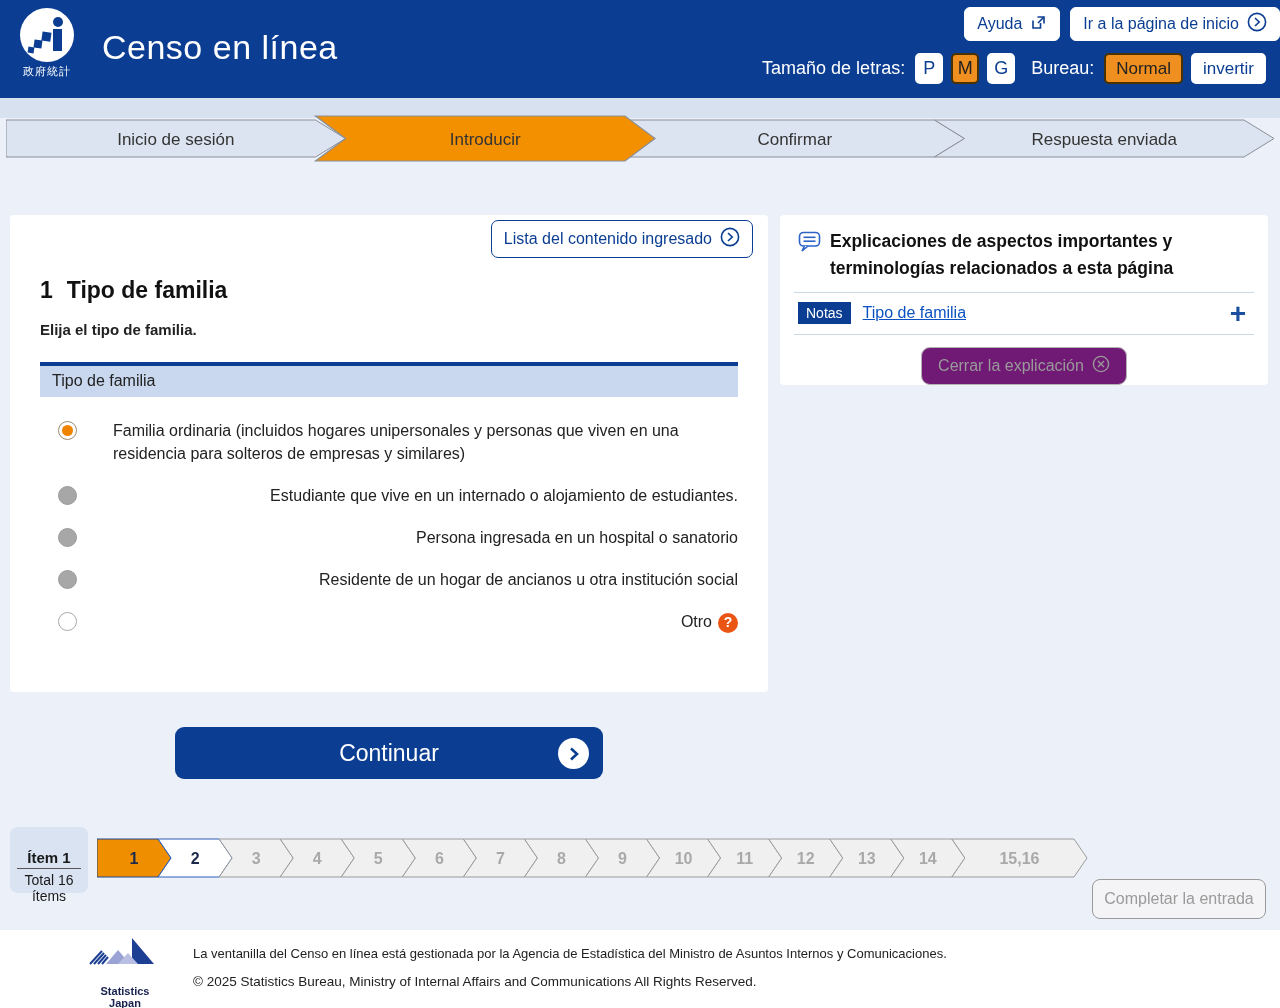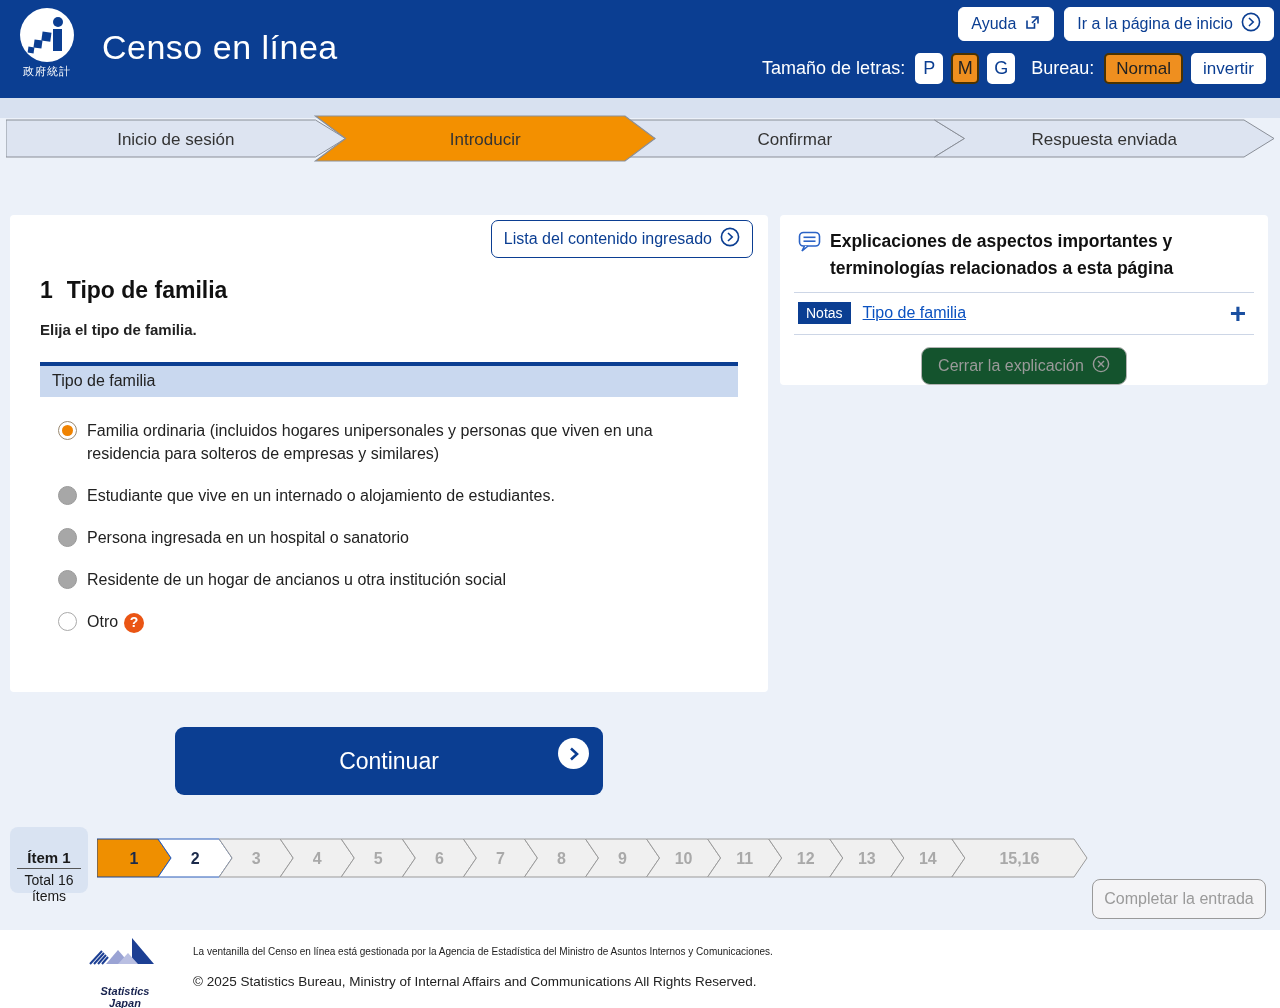--- a/index.html
+++ b/index.html
@@ -11,21 +11,21 @@
     overflow: hidden;
     color: #222;
   }
   
   .header { position:absolute; left:0; top:0; width:1280px; height:98px; background:#0b3e92; }
   .band   { position:absolute; left:0; top:98px; width:1280px; height:20px; background:#d8e1f0; }
   .logo-wrap { position:absolute; left:16px; top:8px; width:62px; text-align:center; }
   .logo-circle { width:54px; height:54px; background:#fff; border-radius:50%; margin:0 auto; position:relative; }
   .logo-caption { color:#fff; font-size:11px; margin-top:2px; letter-spacing:1px; }
   .app-title { position:absolute; left:102px; top:28px; color:#fff; font-size:34px; font-weight:400; letter-spacing:0.5px; }
-  .hdr-row1 { position:absolute; right:6px; top:7px; display:flex; gap:10px; }
+  .hdr-row1 { position:absolute; right:0; top:7px; display:flex; gap:10px; }
   .hdr-btn { background:#fff; color:#0b3e92; border:1px solid #fff; border-radius:6px; font-size:16px;
              padding:4px 12px; display:flex; align-items:center; gap:8px; cursor:pointer; font-family:inherit; }
   .hdr-row2 { position:absolute; right:14px; top:53px; display:flex; align-items:center; gap:8px; }
   .hdr-label { color:#fff; font-size:18px; margin-right:2px; }
   .size-btn { width:28px; height:31px; border-radius:5px; border:2px solid #fff; background:#fff; color:#0b3e92;
               font-size:18px; font-family:inherit; cursor:pointer; }
   .size-btn.selected { background:#ef8f1f; border-color:#4a3200; color:#222; }
   .color-btn { height:31px; border-radius:5px; border:2px solid #fff; background:#fff; color:#0b3e92;
                font-size:17px; padding:0 10px; font-family:inherit; cursor:pointer; }
   .color-btn.selected { background:#ef8f1f; border-color:#4a3200; color:#222; }
@@ -35,60 +35,60 @@
   .main-card { position:absolute; left:10px; top:215px; width:758px; height:477px; background:#fff; border-radius:4px; }
   .list-btn { position:absolute; top:5px; right:15px; border:1px solid #0b3e92; color:#0b3e92; background:#fff;
               border-radius:7px; font-size:16px; padding:6px 12px; display:flex; align-items:center; gap:8px;
               font-family:inherit; cursor:pointer; }
   .q-title { position:absolute; left:30px; top:62px; font-size:23px; font-weight:bold; color:#111; }
   .q-title .qnum { margin-right:14px; }
   .q-instr { position:absolute; left:30px; top:106px; font-size:15px;font-weight:bold; }
   .section-hd { position:absolute; left:30px; top:147px; width:698px; background:#c9d8ef; border-top:4px solid #0b3e92;
                 font-size:16px; padding:6px 12px 7px; }
   .options { position:absolute; left:48px; top:204px; width:680px; }
-  .opt-row { display:flex; gap:10px; margin-bottom:19px; align-items:flex-start; font-size:16px; line-height:23px; }
+  .opt-row { display:flex; gap:10px; margin-bottom:19px; align-items:flex-start; font-size:16px; line-height:23px;justify-content:space-between; }
   .radio { flex:0 0 auto; width:19px; height:19px; border-radius:50%; margin-top:2px; position:relative; }
   .radio.selected { background:#fff; border:1px solid #9a8a72; }
   .radio.selected::after { content:""; position:absolute; left:3px; top:3px; width:11px; height:11px;
                            border-radius:50%; background:#f08300; }
   .radio.gray { background:#a7a7a7; border:1px solid #9a9a9a; }
   .radio.unselected { background:#fff; border:1px solid #aaa; }
   .opt-label { max-width:625px; }
   .help-badge { display:inline-flex; width:20px; height:20px; border-radius:50%; background:#ea5514; color:#fff;
                 font-size:14px; font-weight:bold; align-items:center; justify-content:center; margin-left:6px;
                 vertical-align:middle; cursor:pointer; }
   
-  .continue-btn { position:absolute; left:175px; top:727px; width:428px; height:68px; background:#0b3e92; color:#fff;
+  .continue-btn { position:absolute; left:175px; top:727px; width:428px; height:52px; background:#0b3e92; color:#fff;
                   border:none; border-radius:9px; font-size:23px; font-family:inherit; cursor:pointer; }
   .continue-btn .circ { position:absolute; right:14px; top:11px; width:31px; height:31px; background:#fff;
                         border-radius:50%; display:flex; align-items:center; justify-content:center; }
   
   .exp-card { position:absolute; left:780px; top:215px; width:488px; height:170px; background:#fff; border-radius:4px;
               padding:13px 18px 0; }
   .exp-head { display:flex; gap:9px; }
   .exp-title { font-size:17.5px; font-weight:bold; line-height:27px; color:#111; }
   .exp-div { border-top:1px solid #cdd6e6; margin:10px -4px 0; }
   .notas-row { display:flex; align-items:center; gap:12px; margin-top:9px; position:relative; }
   .notas-badge { background:#0b3e92; color:#fff; font-size:14px; padding:3px 8px; }
   .notas-link { color:#0b52c1; font-size:16px; text-decoration:underline; cursor:pointer; }
   .plus-icon { position:absolute; right:4px; top:-4px; color:#1a4fa0; font-size:28px; font-weight:bold; cursor:pointer; }
   .close-btn { display:flex; align-items:center; gap:8px; margin:12px auto 0; border:1px solid #b3b3b3; color:#9a9a9a;
-               background:#14532d; border-radius:9px; font-size:16px; padding:7px 16px; font-family:inherit; cursor:pointer; }
+               background:#701a75; border-radius:9px; font-size:16px; padding:7px 16px; font-family:inherit; cursor:pointer; }
   
   .item-box { position:absolute; left:10px; top:827px; width:78px; height:66px; background:#d9e3f2; border-radius:8px;
               text-align:center; font-size:14px; padding-top:22px; color:#1a1a1a; }
   .item-box .cur { font-weight:bold; font-size:15px; border-bottom:1px solid #555; display:block; margin:0 7px 3px; padding-bottom:2px; }
   .itembar { position:absolute; left:97px; top:835px; }
   .complete-btn { position:absolute; left:1092px; top:879px; width:174px; height:40px; border:1px solid #9a9a9a;
                   color:#9a9a9a; background:#f4f4f6; border-radius:8px; font-size:16px; font-family:inherit; }
   
   .footer { position:absolute; left:0; top:930px; width:1280px; height:78px; background:#fff; }
-  .f-logo { position:absolute; left:85px; top:6px; width:80px; text-align:center;font-style:italic; }
+  .f-logo { position:absolute; left:85px; top:6px; width:80px; text-align:center; }
   .f-logo-caption { font-size:11px; font-weight:bold; color:#16214d; margin-top:1px; }
-  .f-line1 { position:absolute; left:193px; top:16px; font-size:10px; color:#222; }
+  .f-line1 { position:absolute; left:193px; top:16px; font-size:13px; color:#222; }
   .f-line2 { position:absolute; left:193px; top:44px; font-size:13.5px; color:#222; }
   svg text { font-family:"Liberation Sans", sans-serif; }
 </style>
 </head>
 <body>
 
 <div class="header">
   <div class="logo-wrap">
     <div class="logo-circle">
       <svg width="54" height="54" viewBox="0 0 54 54">

